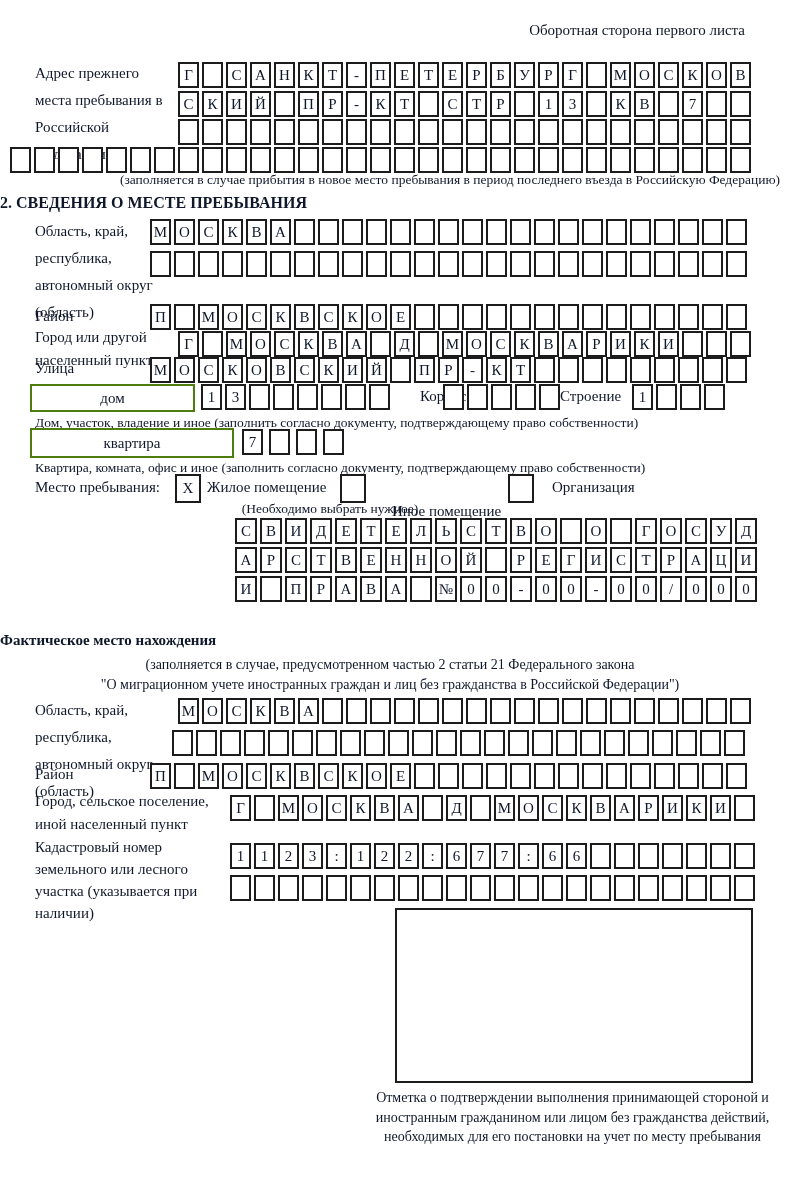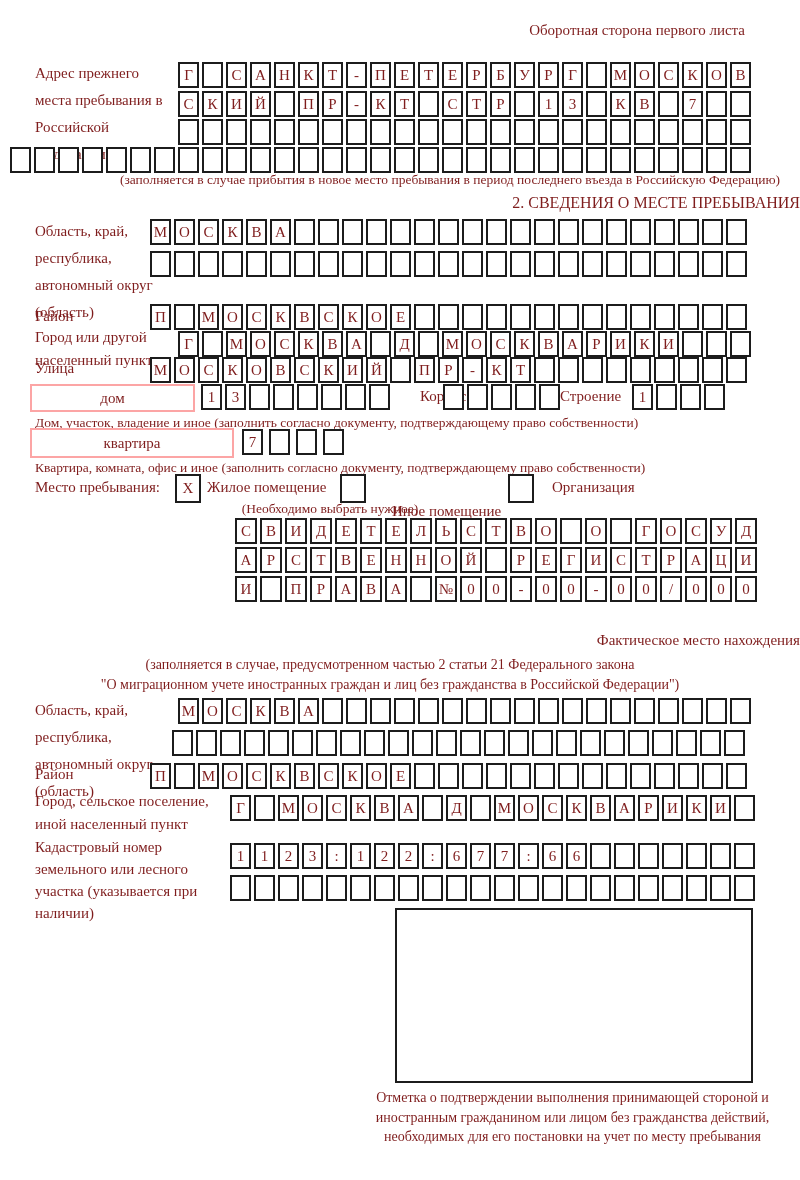--- a/index.html
+++ b/index.html
@@ -1,33 +1,33 @@
 <!DOCTYPE html>
 <html><head>
 <meta charset="utf-8">
 <style>
   html,body { margin:0; padding:0; background:#fff; }
   #page {
     position:relative; width:800px; height:1180px; background:#fff;
-    color:#7f1d1d; font-family:"Liberation Serif","DejaVu Serif",serif;
+    color:#0f172a; font-family:"Liberation Serif","DejaVu Serif",serif;
     overflow:hidden;
   }
   .lbl { position:absolute; font-size:15px; line-height:27px; }
   .cap { position:absolute; font-size:13.5px; }
-  .ttl { position:absolute; width:100%; text-align:right; font-weight:normal; }
+  .ttl { position:absolute; width:100%; text-align:left; font-weight:bold; }
   .cellrow { position:absolute; display:flex; gap:3px; }
   .cell {
     width:17px; height:22px; border:2px solid #1c1c1c; background:#fff;
     display:flex; align-items:center; justify-content:center;
     font-size:15px; flex:none;
   }
   .wide .cell { width:18px; }
   .gap6 { gap:6px; }
   .boxfield {
-    position:absolute; border:2px solid #fca5a5; background:#fff;
+    position:absolute; border:2px solid #4d7c0f; background:#fff;
     display:flex; align-items:center; justify-content:center; font-size:15px;
   }
   .cb {
     position:absolute; width:22px; height:25px; border:2px solid #1c1c1c;
     display:flex; align-items:center; justify-content:center; font-size:15px;
   }
   .opt { position:absolute; font-size:15px; }
   .stampbox { position:absolute; border:2px solid #1c1c1c; background:#fff; }
 </style>
 </head>

